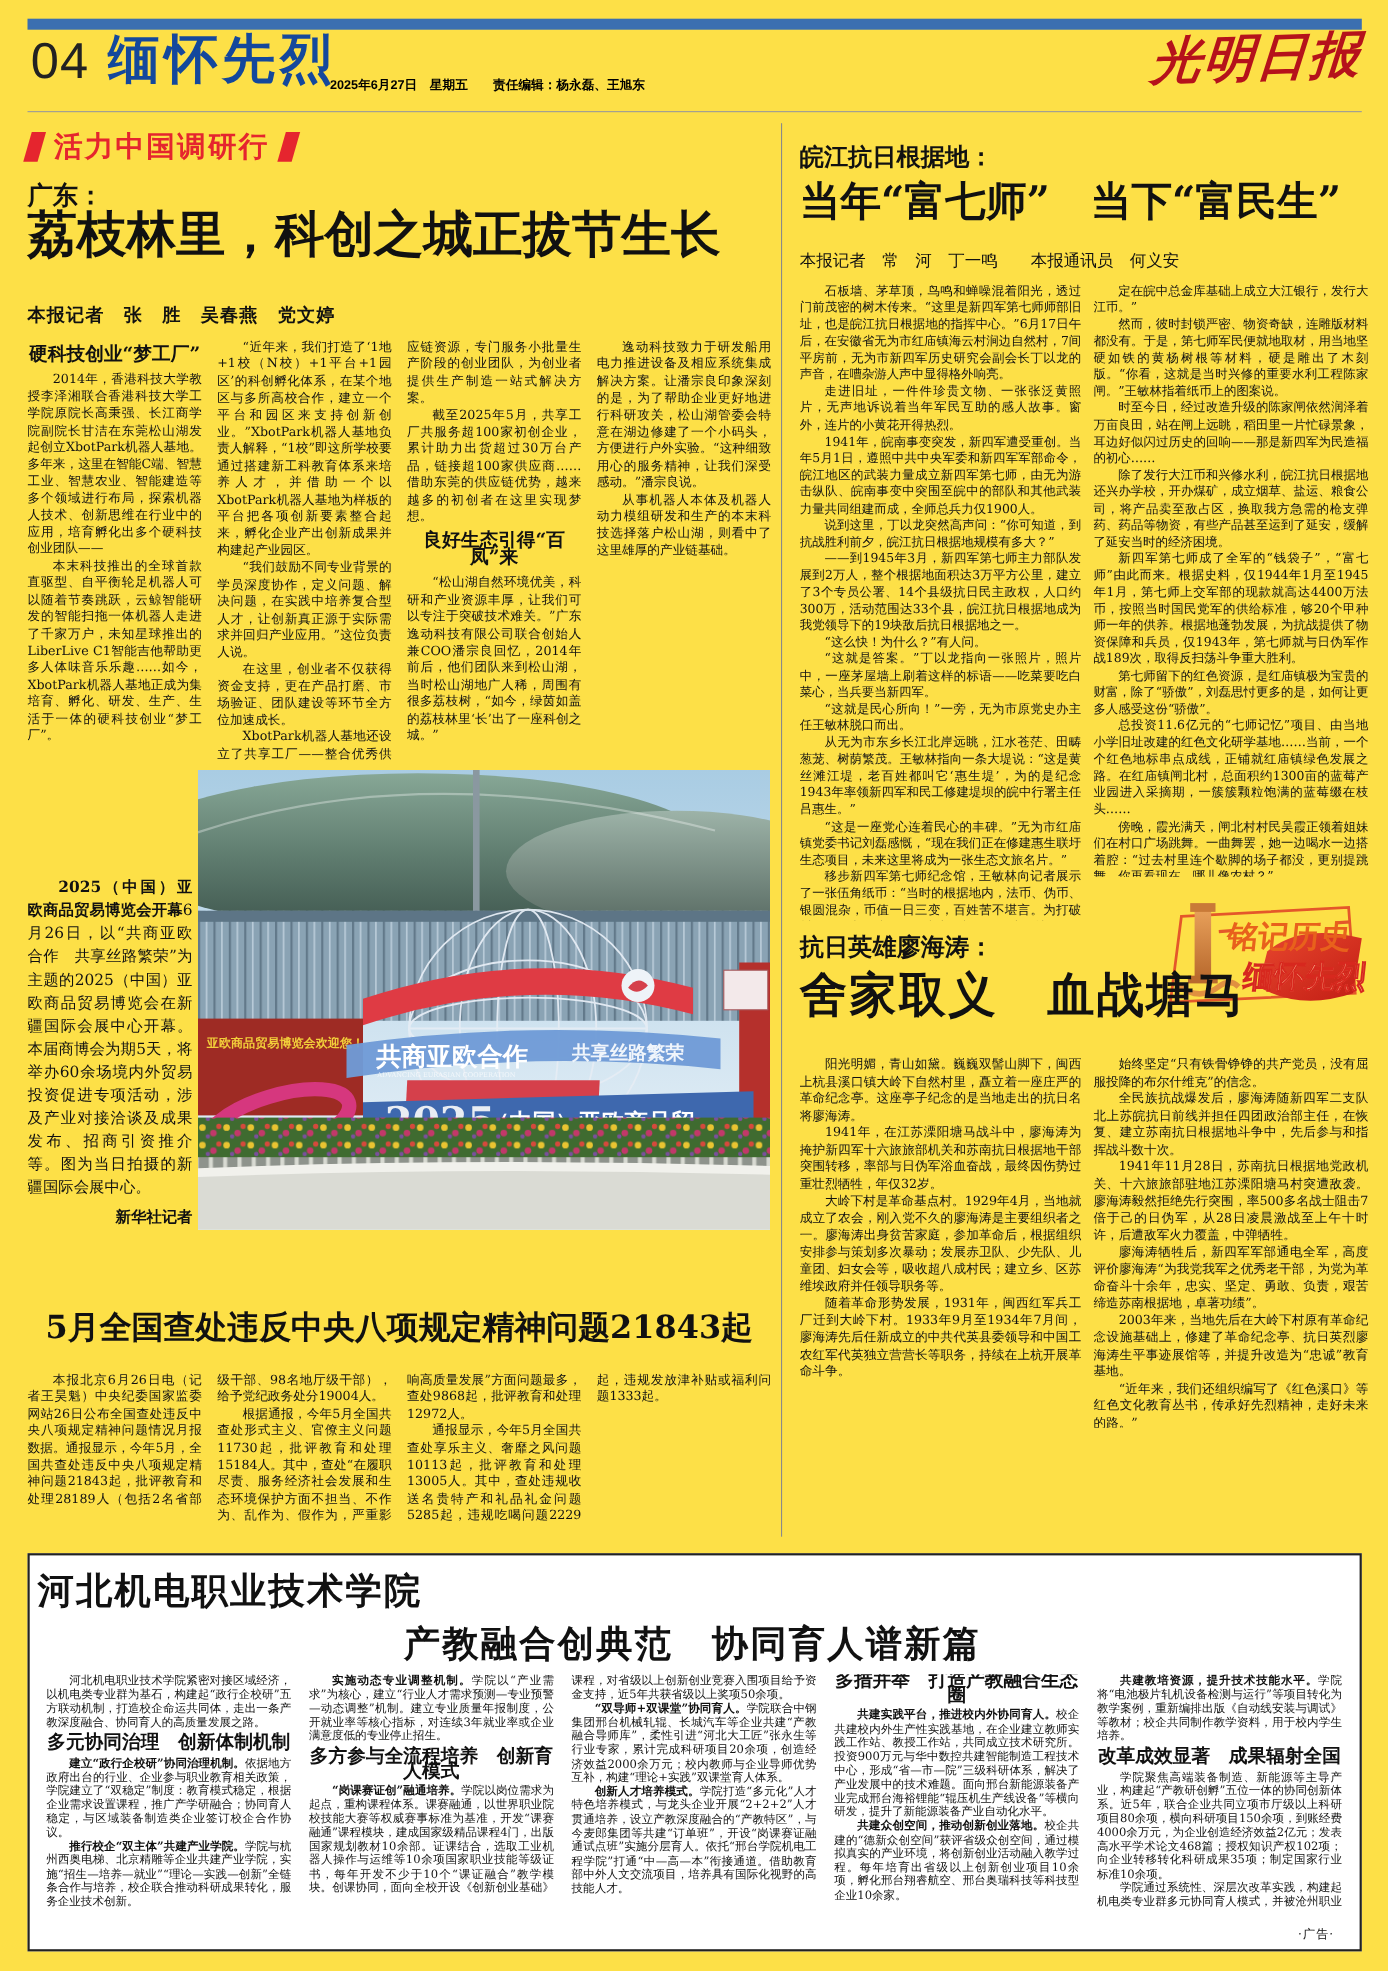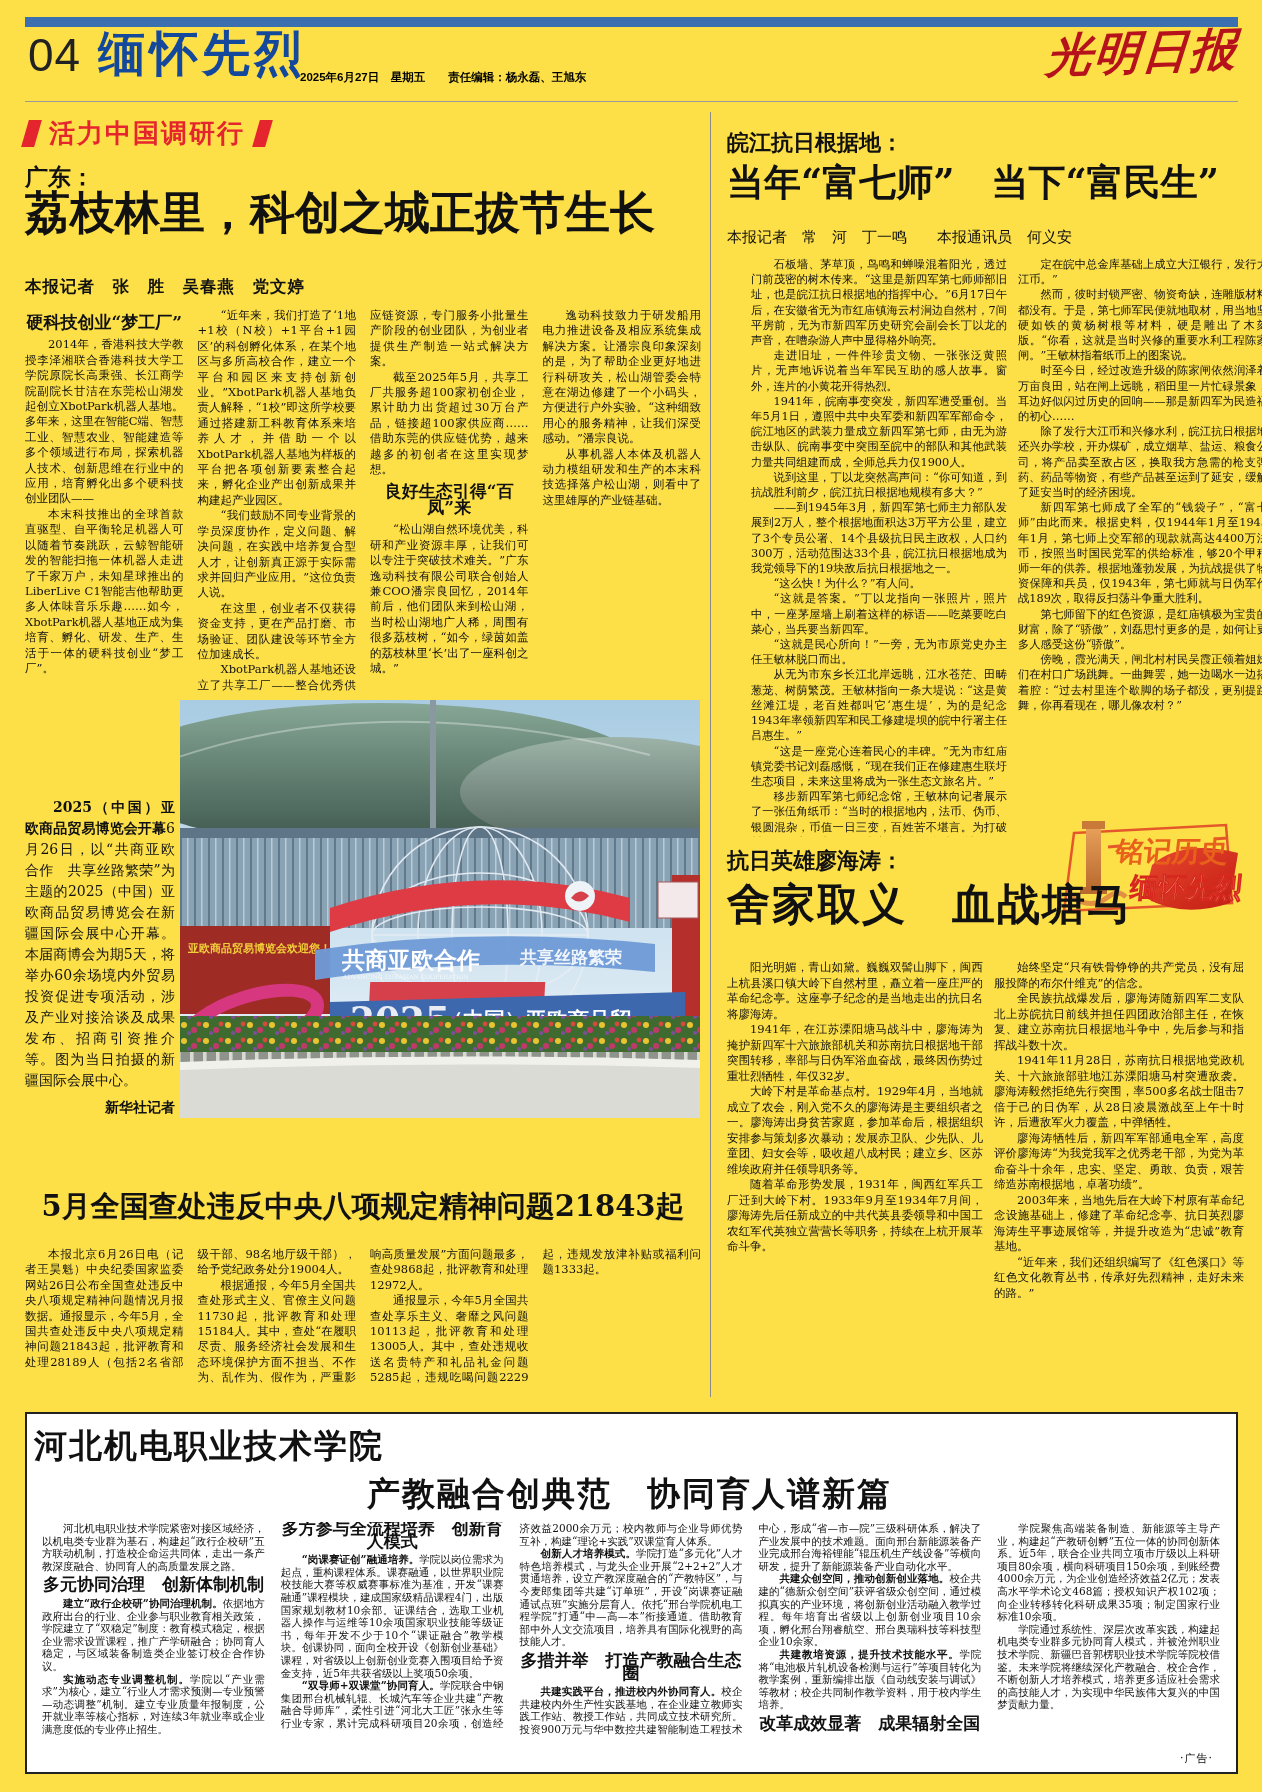--- a/index.html
+++ b/index.html
@@ -33,21 +33,21 @@
   .caption{left:25px;top:797px;width:150px;height:320px;font-size:14px;line-height:21px;overflow:hidden;}
   .caption p{text-indent:2em;}
   .caption .credit{text-align:right;font-weight:700;margin-top:6px;}
   
   .reg-hl{left:25px;top:1187px;width:676px;text-align:center;font-size:29px;font-weight:900;white-space:nowrap;}
   .reg-body{left:25px;top:1247px;width:676px;height:148px;column-count:4;column-gap:14px;column-fill:auto;}
   
   .wj-kicker{left:727px;top:128px;font-size:22px;font-weight:700;}
   .wj-hl{left:727px;top:158px;width:515px;font-size:37px;font-weight:900;white-space:nowrap;}
   .wj-by{left:727px;top:228px;font-size:15px;}
-  .wjcol{font-size:11.3px;line-height:15.2px;overflow:hidden;margin-left:24px;}
+  .wjcol{font-size:11.3px;line-height:15.2px;overflow:hidden;}
   .wj-c1{left:727px;top:257px;width:256px;height:580px;}
   .wj-c2{left:994px;top:257px;width:250px;height:540px;}
   .badge{left:1056px;top:795px;width:186px;height:132px;}
   .hero-kicker{left:727px;top:846px;font-size:22px;font-weight:700;}
   .hero-hl{left:727px;top:876px;font-size:43px;font-weight:900;letter-spacing:2px;white-space:nowrap;}
   .herocol{font-size:11.5px;line-height:15.5px;overflow:hidden;}
   .hero-c1{left:727px;top:960px;width:256px;height:338px;}
   .hero-c2{left:994px;top:960px;width:250px;height:338px;}
   
   .adbox{left:25px;top:1412px;width:1209px;height:358px;border:2px solid #222;background:#fff;}
@@ -200,20 +200,21 @@
       <p>“这是一座党心连着民心的丰碑。”无为市红庙镇党委书记刘磊感慨，“现在我们正在修建惠生联圩生态项目，未来这里将成为一张生态文旅名片。”</p>
       <p>移步新四军第七师纪念馆，王敏林向记者展示了一张伍角纸币：“当时的根据地内，法币、伪币、银圆混杂，币值一日三变，百姓苦不堪言。为打破封锁、稳定经济、发展生产，新四军第七师决</p>
     </div>
   <div class="abs wj-c2 wjcol">
       <p>定在皖中总金库基础上成立大江银行，发行大江币。”</p>
       <p>然而，彼时封锁严密、物资奇缺，连雕版材料都没有。于是，第七师军民便就地取材，用当地坚硬如铁的黄杨树根等材料，硬是雕出了木刻版。“你看，这就是当时兴修的重要水利工程陈家闸。”王敏林指着纸币上的图案说。</p>
       <p>时至今日，经过改造升级的陈家闸依然润泽着万亩良田，站在闸上远眺，稻田里一片忙碌景象，耳边好似闪过历史的回响——那是新四军为民造福的初心……</p>
       <p>除了发行大江币和兴修水利，皖江抗日根据地还兴办学校，开办煤矿，成立烟草、盐运、粮食公司，将产品卖至敌占区，换取我方急需的枪支弹药、药品等物资，有些产品甚至运到了延安，缓解了延安当时的经济困境。</p>
       <p>新四军第七师成了全军的“钱袋子”，“富七师”由此而来。根据史料，仅1944年1月至1945年1月，第七师上交军部的现款就高达4400万法币，按照当时国民党军的供给标准，够20个甲种师一年的供养。根据地蓬勃发展，为抗战提供了物资保障和兵员，仅1943年，第七师就与日伪军作战189次，取得反扫荡斗争重大胜利。</p>
       <p>第七师留下的红色资源，是红庙镇极为宝贵的财富，除了“骄傲”，刘磊思忖更多的是，如何让更多人感受这份“骄傲”。</p>
+      <p>总投资11.6亿元的“七师记忆”项目、由当地小学旧址改建的红色文化研学基地……当前，一个个红色地标串点成线，正铺就红庙镇绿色发展之路。在红庙镇闸北村，总面积约1300亩的蓝莓产业园进入采摘期，一簇簇颗粒饱满的蓝莓缀在枝头……</p>
       <p>傍晚，霞光满天，闸北村村民吴霞正领着姐妹们在村口广场跳舞。一曲舞罢，她一边喝水一边搭着腔：“过去村里连个歇脚的场子都没，更别提跳舞，你再看现在，哪儿像农村？”</p>
     </div>
 
   <div class="abs badge">
     <svg width="186" height="132" viewBox="0 0 186 132">
       <defs>
         <linearGradient id="monG" x1="0" y1="0" x2="0" y2="1">
           <stop offset="0" stop-color="#e8a05a"></stop>
             <stop offset="1" stop-color="#b96a2e"></stop>
         </linearGradient>
@@ -254,20 +255,21 @@
       <p>“近年来，我们还组织编写了《红色溪口》等红色文化教育丛书，传承好先烈精神，走好未来的路。”</p>
     </div>
 
   <div class="abs adbox"></div>
   <div class="abs ad-inst">河北机电职业技术学院</div>
   <div class="abs ad-hl">产教融合创典范　协同育人谱新篇</div>
   <div class="abs ad-body">
       <p>河北机电职业技术学院紧密对接区域经济，以机电类专业群为基石，构建起“政行企校研”五方联动机制，打造校企命运共同体，走出一条产教深度融合、协同育人的高质量发展之路。</p>
       <h4>多元协同治理　创新体制机制</h4>
       <p><b>建立“政行企校研”协同治理机制。</b>依据地方政府出台的行业、企业参与职业教育相关政策，学院建立了“双稳定”制度：教育模式稳定，根据企业需求设置课程，推广产学研融合；协同育人稳定，与区域装备制造类企业签订校企合作协议。</p>
+      <p><b>推行校企“双主体”共建产业学院。</b>学院与杭州西奥电梯、北京精雕等企业共建产业学院，实施“招生—培养—就业”“理论—实践—创新”全链条合作与培养，校企联合推动科研成果转化，服务企业技术创新。</p>
       <p><b>实施动态专业调整机制。</b>学院以“产业需求”为核心，建立“行业人才需求预测—专业预警—动态调整”机制。建立专业质量年报制度，公开就业率等核心指标，对连续3年就业率或企业满意度低的专业停止招生。</p>
       <h4>多方参与全流程培养　创新育人模式</h4>
       <p><b>“岗课赛证创”融通培养。</b>学院以岗位需求为起点，重构课程体系。课赛融通，以世界职业院校技能大赛等权威赛事标准为基准，开发“课赛融通”课程模块，建成国家级精品课程4门，出版国家规划教材10余部。证课结合，选取工业机器人操作与运维等10余项国家职业技能等级证书，每年开发不少于10个“课证融合”教学模块。创课协同，面向全校开设《创新创业基础》课程，对省级以上创新创业竞赛入围项目给予资金支持，近5年共获省级以上奖项50余项。</p>
       <p><b>“双导师+双课堂”协同育人。</b>学院联合中钢集团邢台机械轧辊、长城汽车等企业共建“产教融合导师库”，柔性引进“河北大工匠”张永生等行业专家，累计完成科研项目20余项，创造经济效益2000余万元；校内教师与企业导师优势互补，构建“理论+实践”双课堂育人体系。</p>
       <p><b>创新人才培养模式。</b>学院打造“多元化”人才特色培养模式，与龙头企业开展“2+2+2”人才贯通培养，设立产教深度融合的“产教特区”，与今麦郎集团等共建“订单班”，开设“岗课赛证融通试点班”实施分层育人。依托“邢台学院机电工程学院”打通“中—高—本”衔接通道。借助教育部中外人文交流项目，培养具有国际化视野的高技能人才。</p>
       <h4>多措并举　打造产教融合生态圈</h4>
       <p><b>共建实践平台，推进校内外协同育人。</b>校企共建校内外生产性实践基地，在企业建立教师实践工作站、教授工作站，共同成立技术研究所。投资900万元与华中数控共建智能制造工程技术中心，形成“省—市—院”三级科研体系，解决了产业发展中的技术难题。面向邢台新能源装备产业完成邢台海裕锂能“辊压机生产线设备”等横向研发，提升了新能源装备产业自动化水平。</p>
       <p><b>共建众创空间，推动创新创业落地。</b>校企共建的“德新众创空间”获评省级众创空间，通过模拟真实的产业环境，将创新创业活动融入教学过程。每年培育出省级以上创新创业项目10余项，孵化邢台翔睿航空、邢台奥瑞科技等科技型企业10余家。</p>
       <p><b>共建教培资源，提升技术技能水平。</b>学院将“电池极片轧机设备检测与运行”等项目转化为教学案例，重新编排出版《自动线安装与调试》等教材；校企共同制作教学资料，用于校内学生培养。</p>
       <h4>改革成效显著　成果辐射全国</h4>

